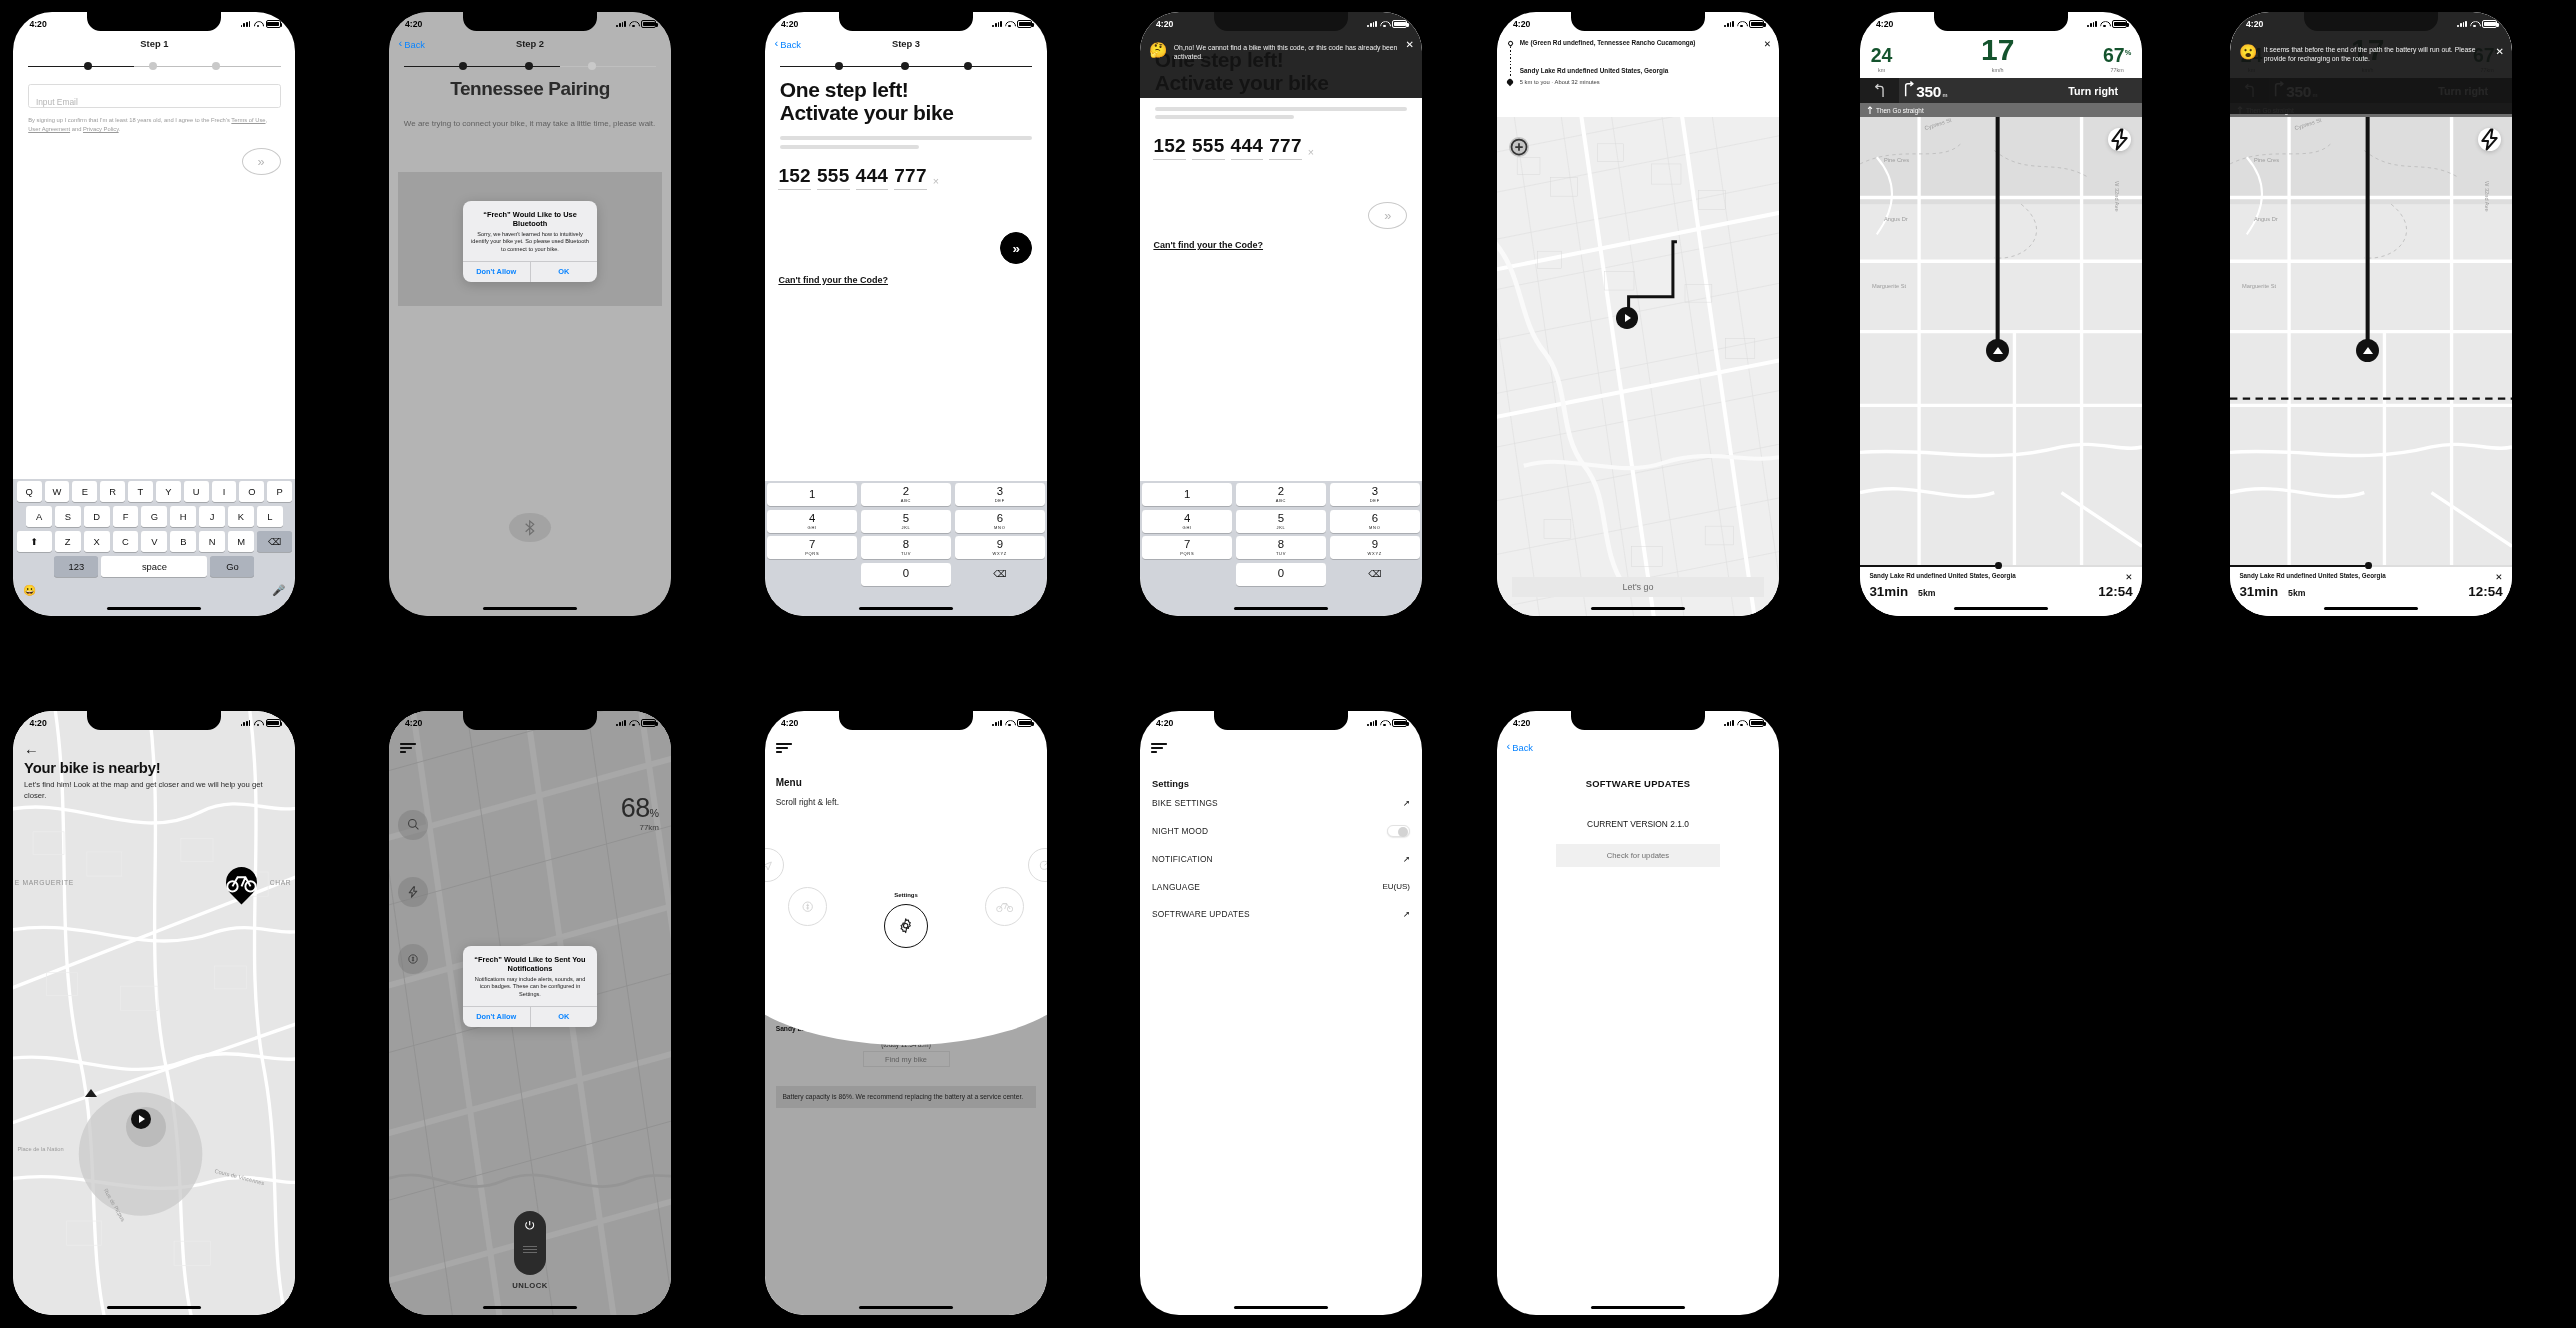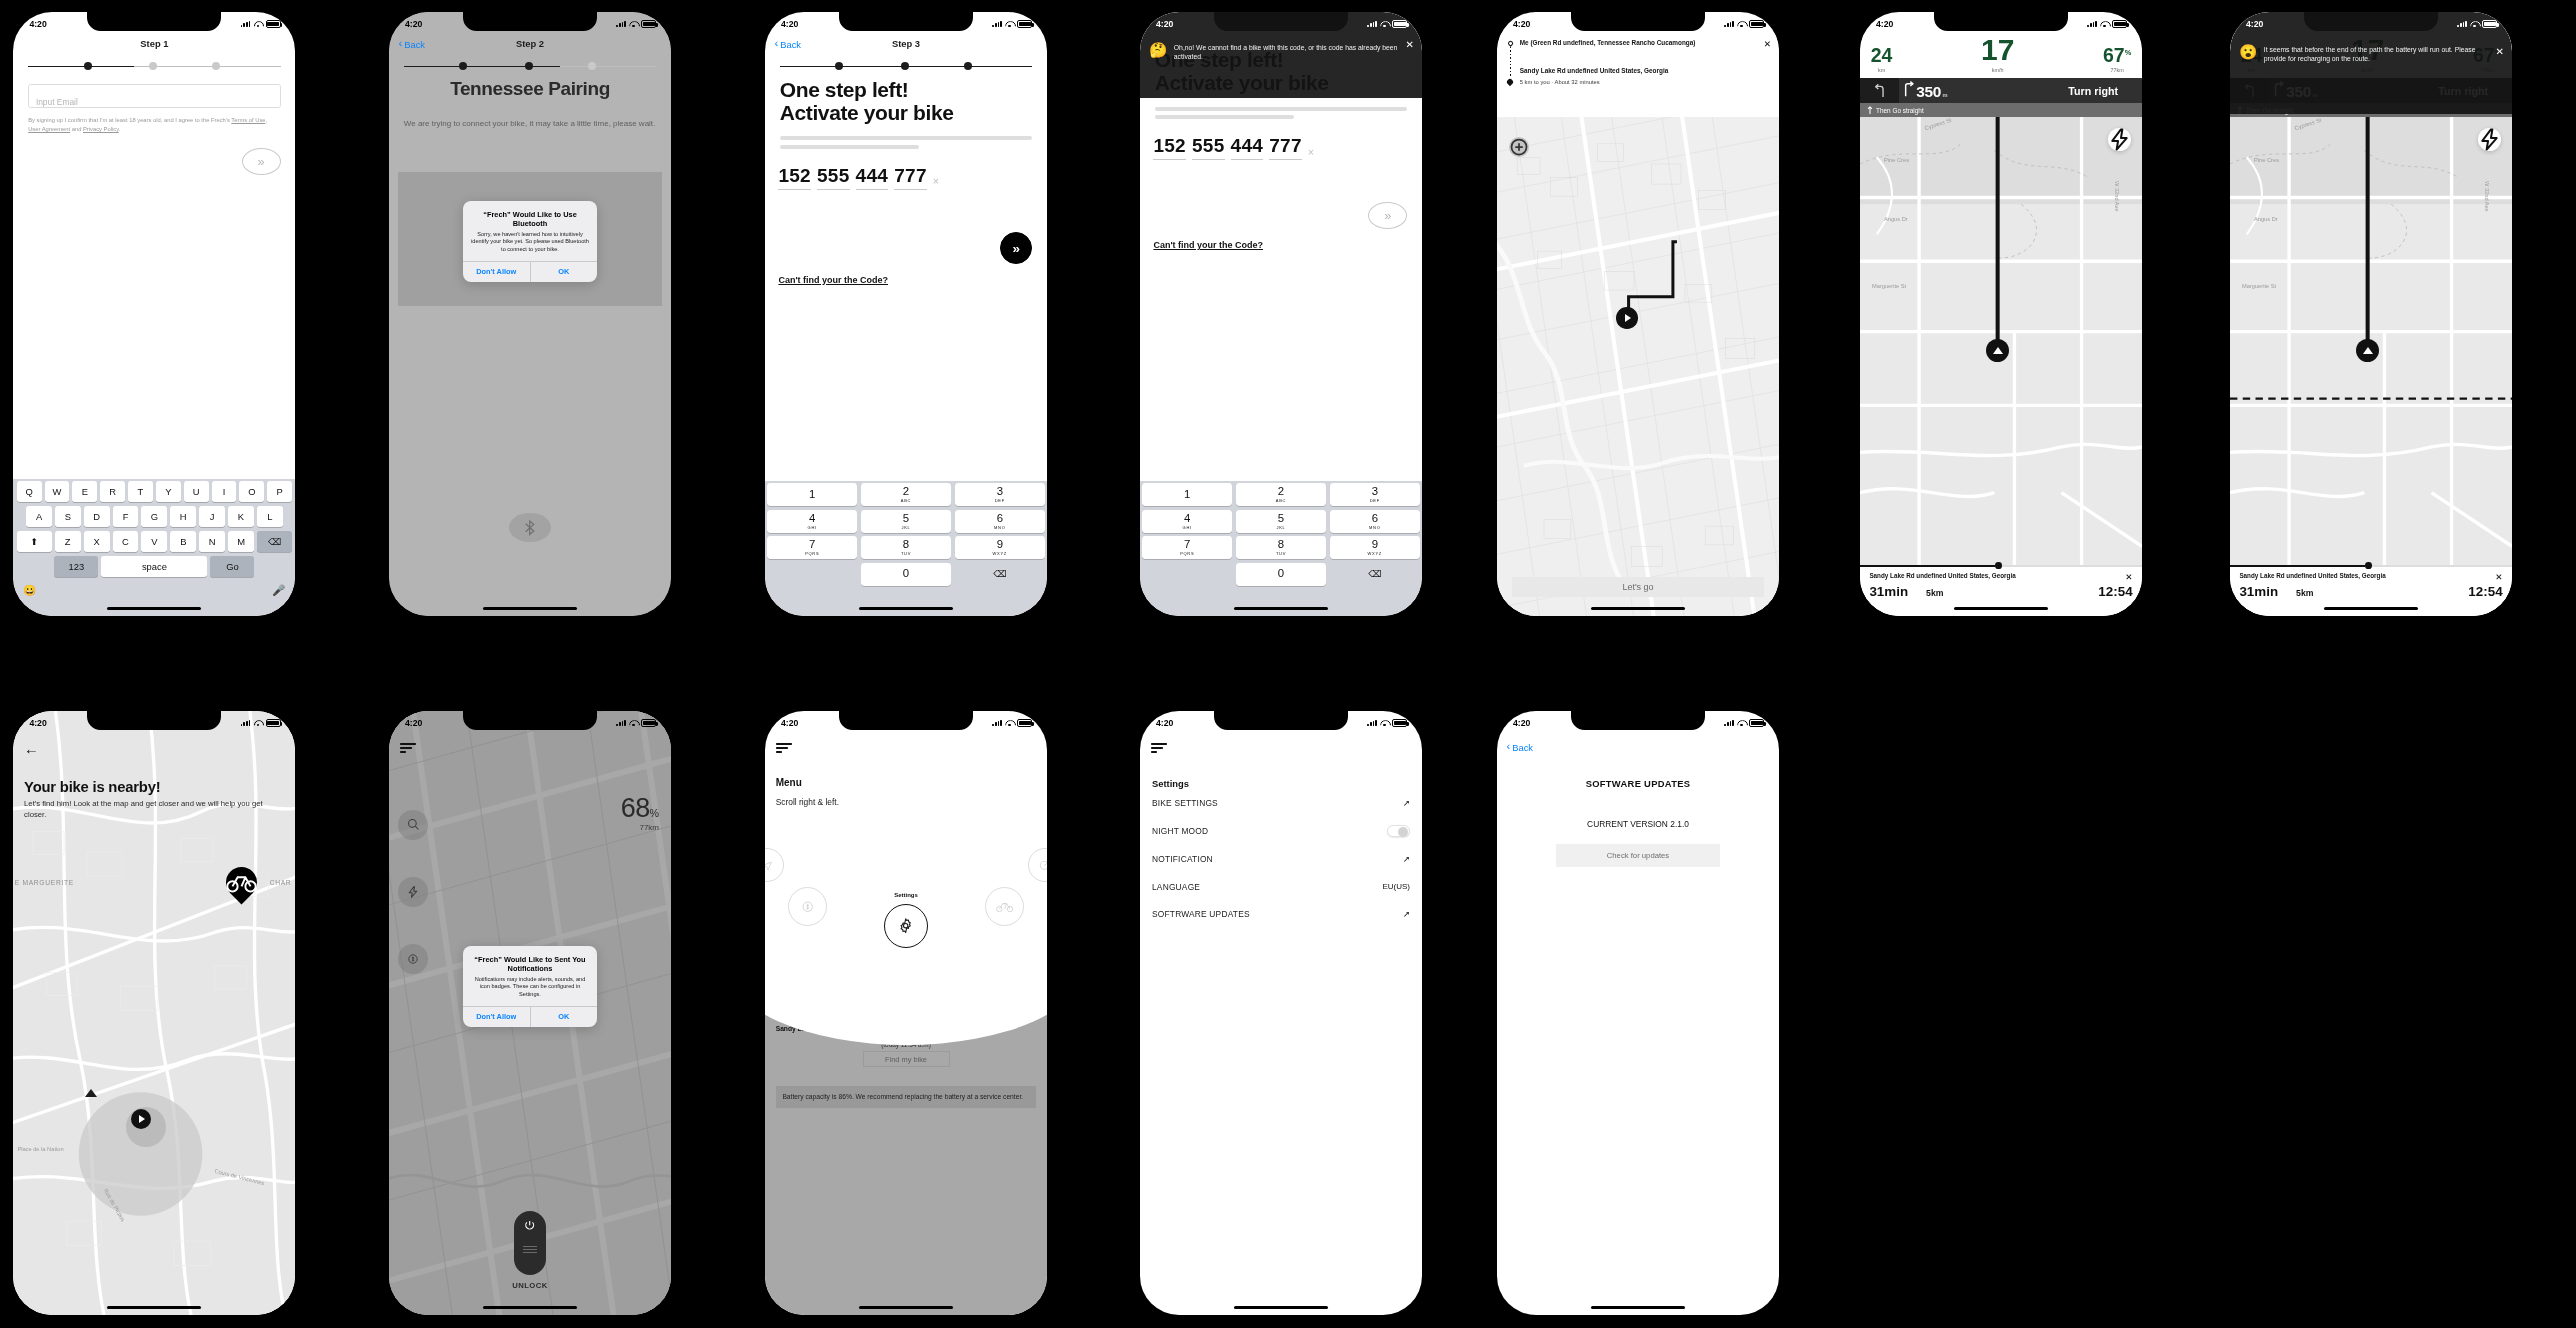--- a/index.html
+++ b/index.html
@@ -175,21 +175,21 @@
   .turnbar{ display:flex; background:#303030; height:25.5px; align-items:center; }
   .turnbar .tleft{ width:39px; display:flex; align-items:center; justify-content:center; background:#1d1d1d; height:100%; }
   .turnbar .tmid{ display:flex; align-items:baseline; gap:1.3px; padding-left:4px; color:#fff; }
   .turnbar .tmid .dist{ font-size:15.4px; font-weight:700; letter-spacing:-0.3px;}
   .turnbar .tmid .m{ font-size:6px; }
   .turnbar .tright{ flex:1; text-align:right; padding-right:24px; color:#fff; font-size:10.7px; font-weight:700;}
   .thenbar{ background:#6d6d6d; height:13.4px; display:flex; align-items:center; gap:3.4px; padding-left:6.7px; color:#fff; font-size:6.4px;}
 
   .navfoot{ position:absolute; left:0;right:0;bottom:0; background:#fff; padding:6px 9.4px 17.4px 9.4px; }
   .navfoot .addr{ font-size:6.3px; font-weight:700; color:#111; line-height:1.3; padding-right:13.4px;}
-  .navfoot .row2{ display:flex; align-items:baseline; gap:18px; margin-top:3.4px; }
+  .navfoot .row2{ display:flex; align-items:baseline; gap:10px; margin-top:3.4px; }
   .navfoot .t1{ font-size:13.4px; font-weight:700; color:#111; }
   .navfoot .t2{ font-size:8.7px; font-weight:700; color:#111; }
   .navfoot .clock{ margin-left:auto; font-size:13.4px; font-weight:700; color:#111; }
   .navfoot .cx{ position:absolute; right:9.4px; top:6px; font-size:8.7px; color:#111; }
   .progline{ position:absolute; left:0; right:0; top:-1.3px; height:2px; background:#ddd;}
   .progline i{ position:absolute; left:0; top:0; height:2px; width:48%; background:#111;}
   .progline b{ position:absolute; left:48%; top:-2.3px; width:6.7px;height:6.7px;border-radius:50%;background:#111;}
 
   .fab{
     position:absolute; width:23px;height:23px;border-radius:50%;
@@ -1022,21 +1022,21 @@
               <i></i>
             </span>
           <span class="wifi"></span>
           <span class="batt"></span>
         </span>
       </div>
 
       <div class="content" style="background:transparent;">
         <div class="bnHdr">
           <div style="font-size:14.8px;color:#111;line-height:1;">←</div>
-          <div class="bnTitle" style="margin-top:23px;">Your bike is nearby!</div>
+          <div class="bnTitle" style="margin-top:4px;">Your bike is nearby!</div>
           <div class="bnSub">Let's find him! Look at the map and get closer and we will help you get closer.</div>
         </div>
       </div>
 
       <div class="homebar"></div>
     </div>
   </div>
 
   <div class="phone" style="left:389px;top:711px;">
     <div class="screen" style="background:#9e9e9e;">

